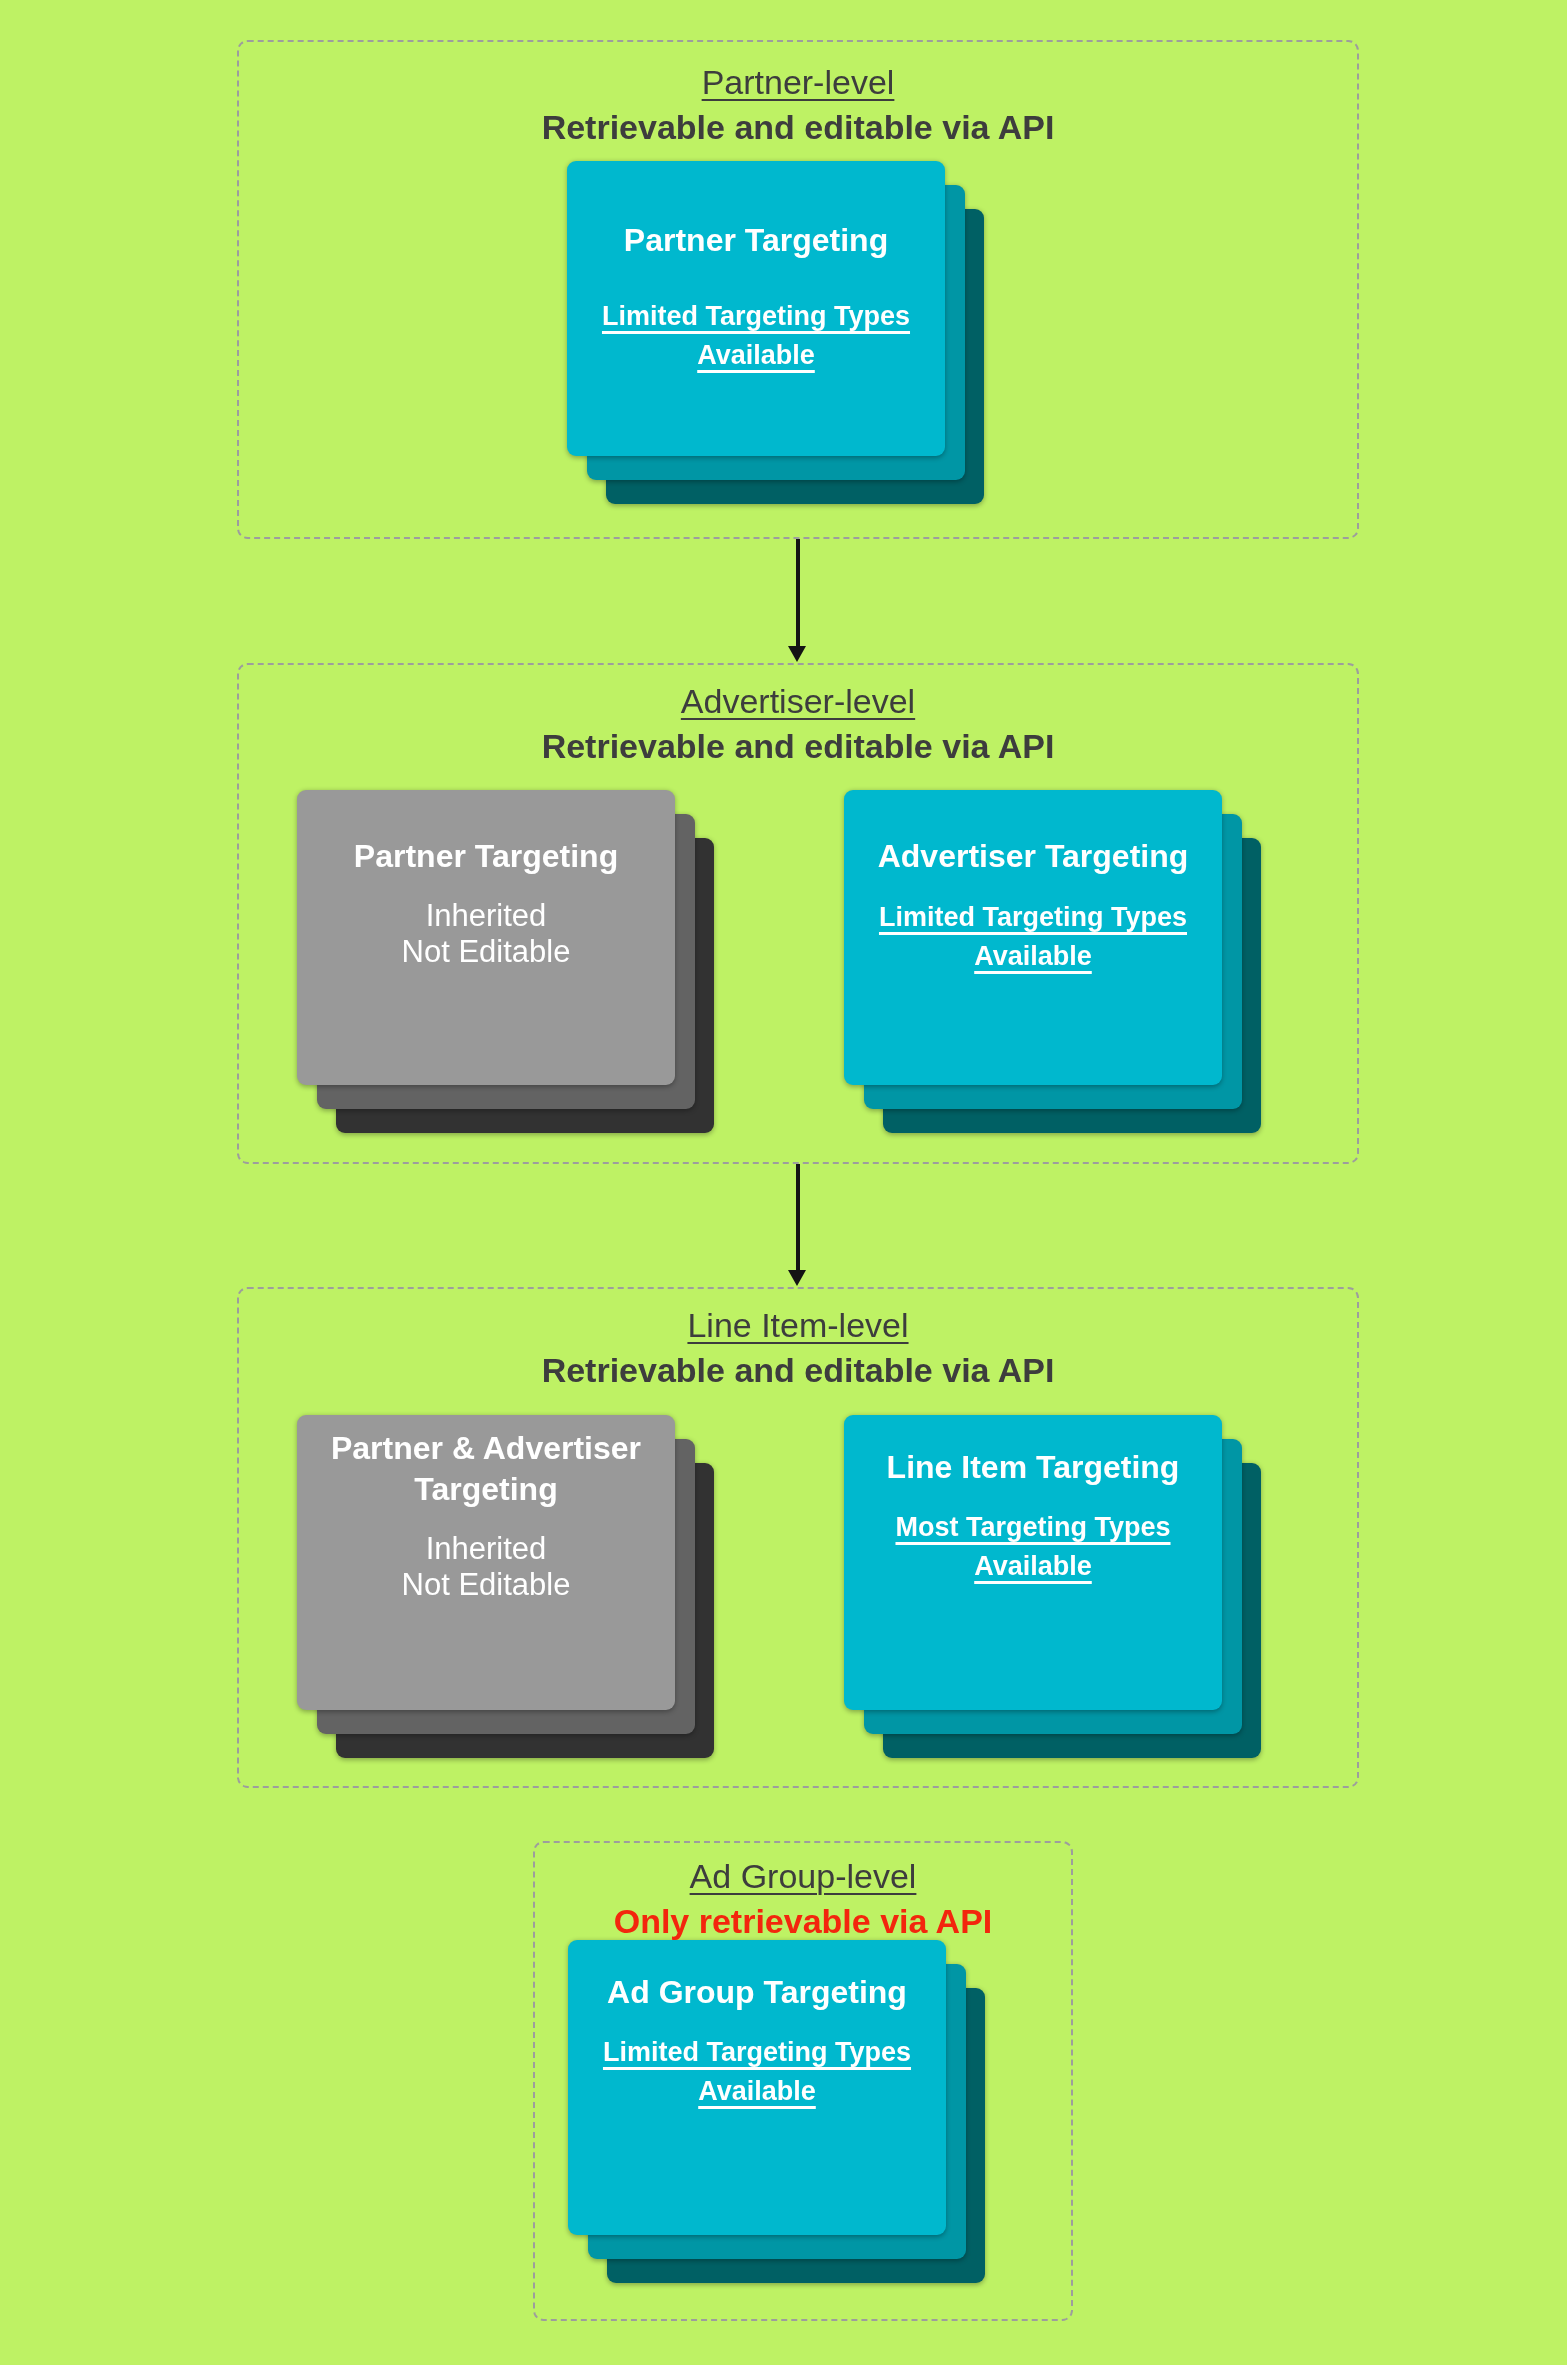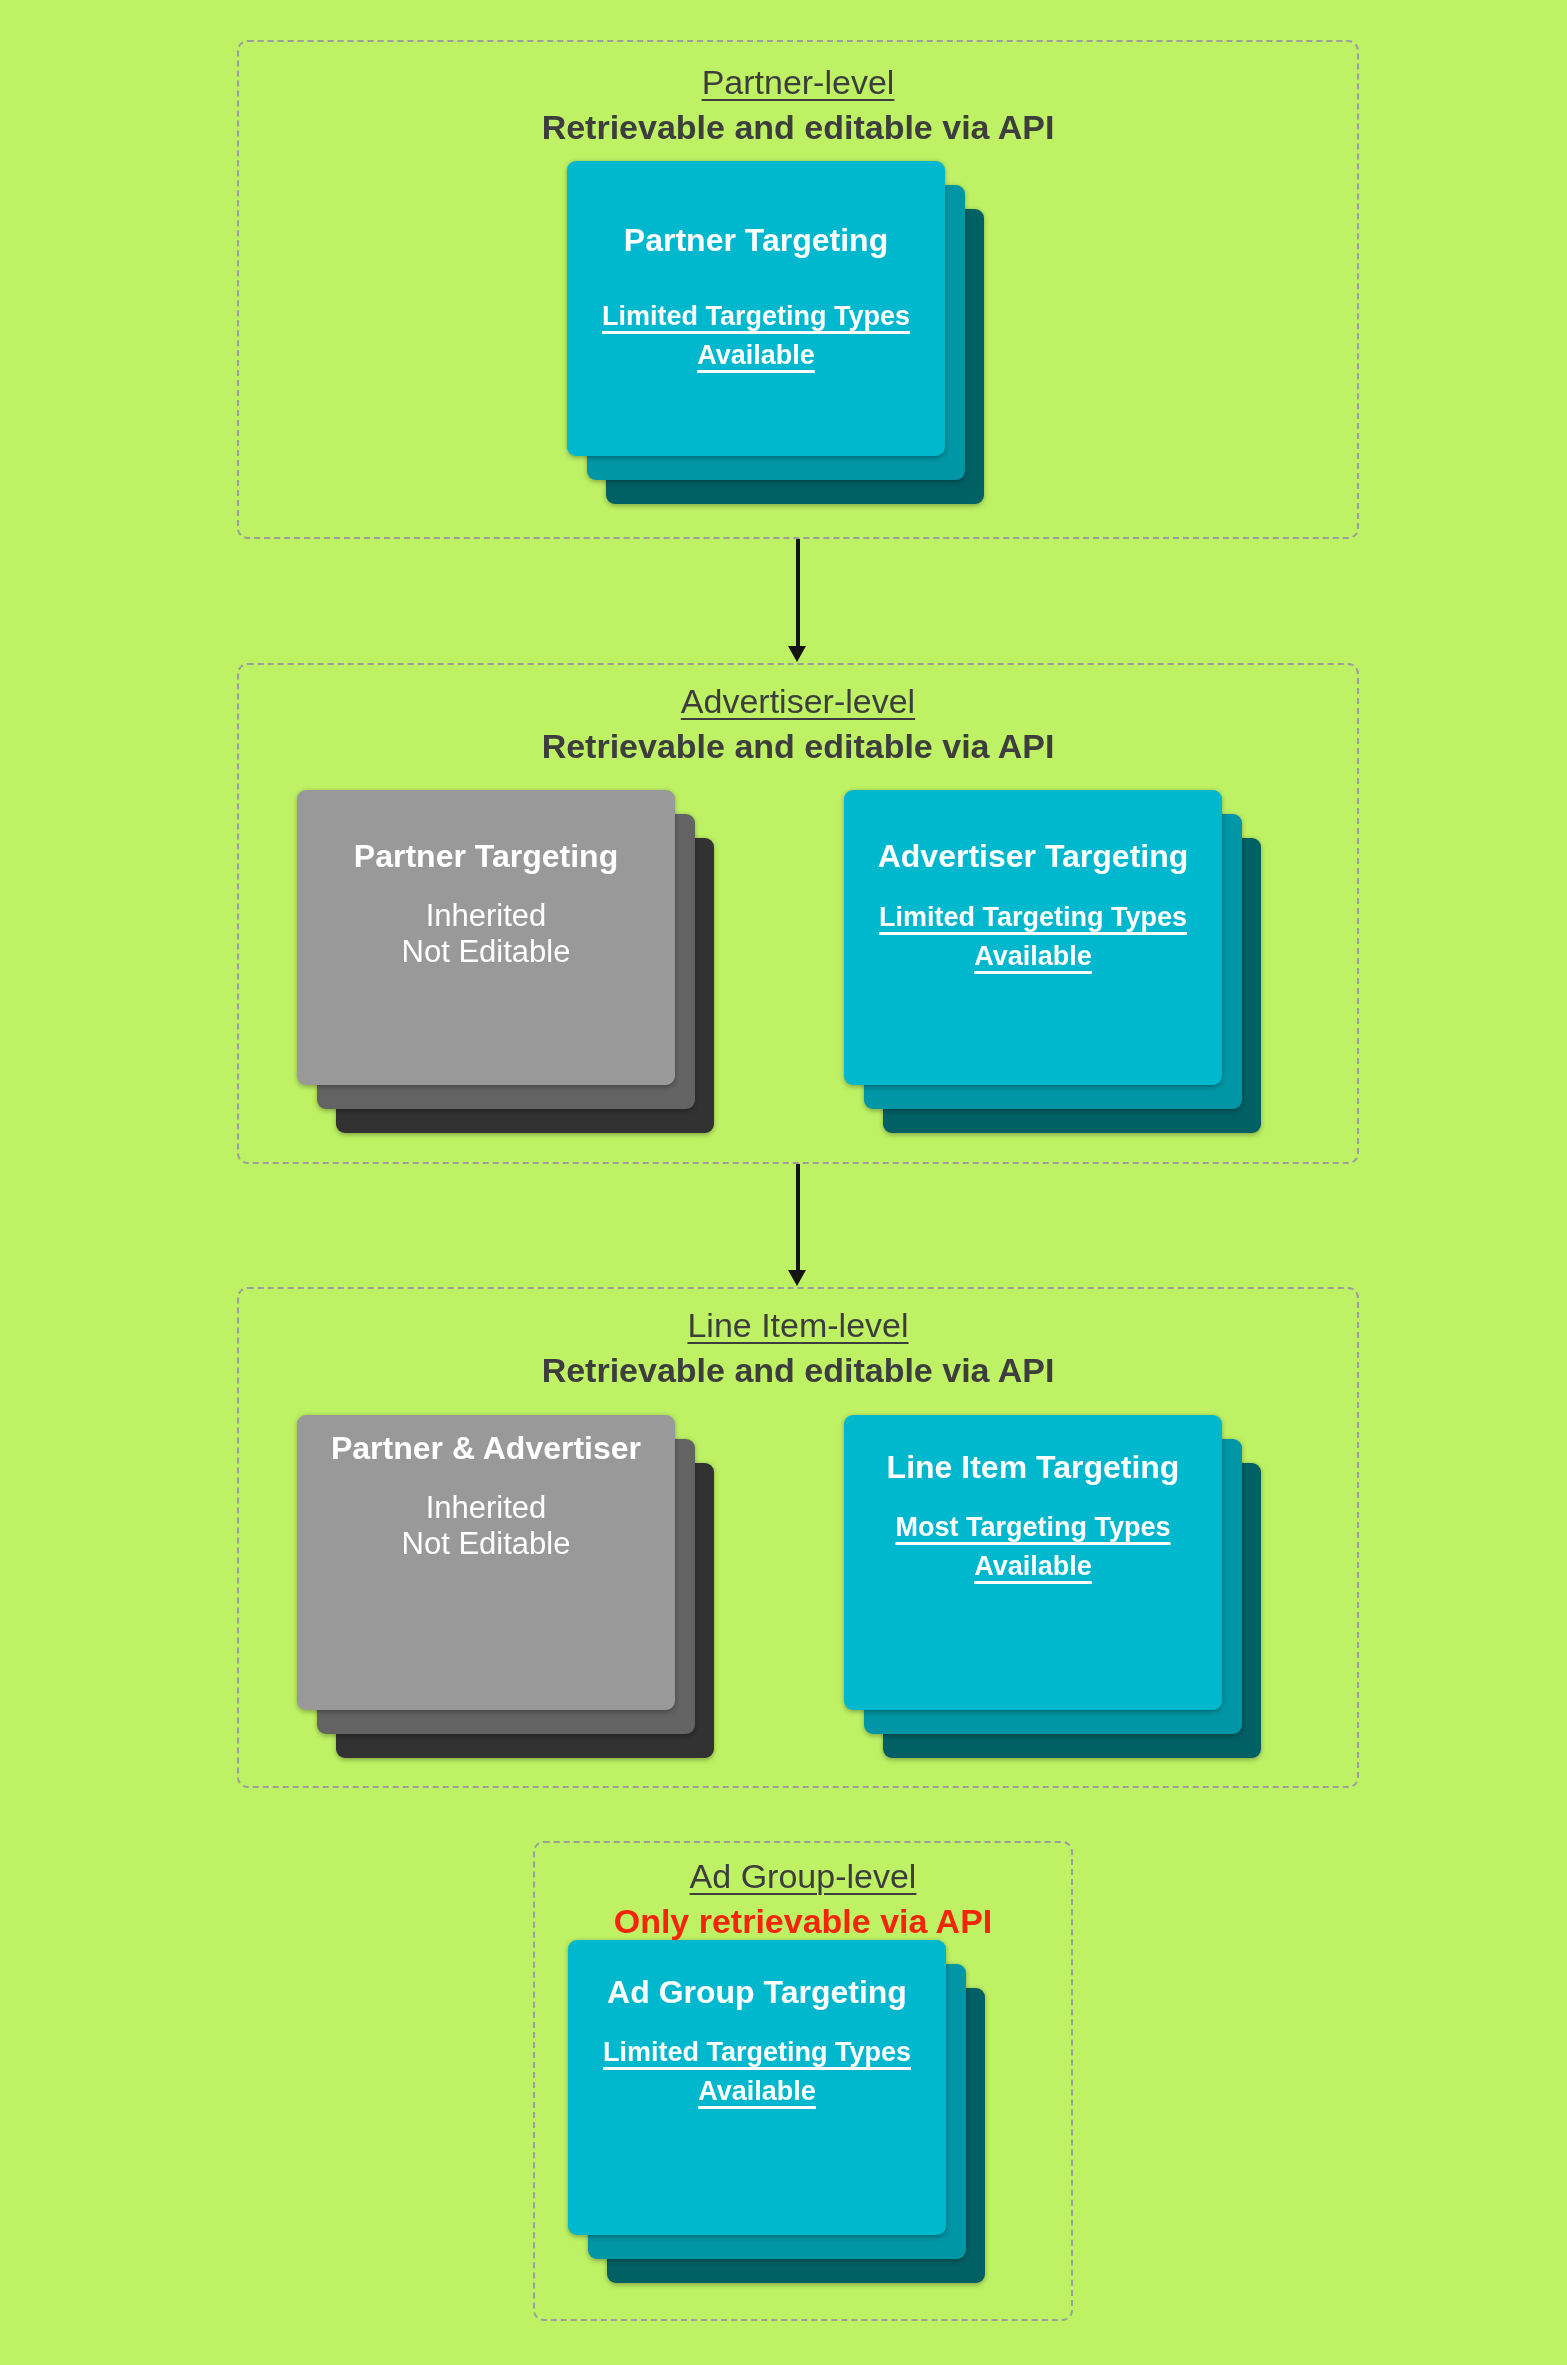--- a/index.html
+++ b/index.html
@@ -145,20 +145,21 @@
       <div class="sec-sub">Retrievable and editable via API</div>
     </div>
   </div>
 
   <div class="stack" style="left:297px;top:1415px;">
     <div class="layer l3 gray-dark"></div>
     <div class="layer l2 gray-mid"></div>
     <div class="card gray cpt16">
       <div class="tgroup gap24">
         <div class="card-title">Partner &amp; Advertiser</div>
+        <div class="card-title">Targeting</div>
       </div>
       <div class="card-body">
         <span>Inherited</span><br>
         <span>Not Editable</span>
       </div>
     </div>
   </div>
 
   <div class="stack" style="left:844px;top:1415px;">
     <div class="layer l3 teal-dark"></div>

